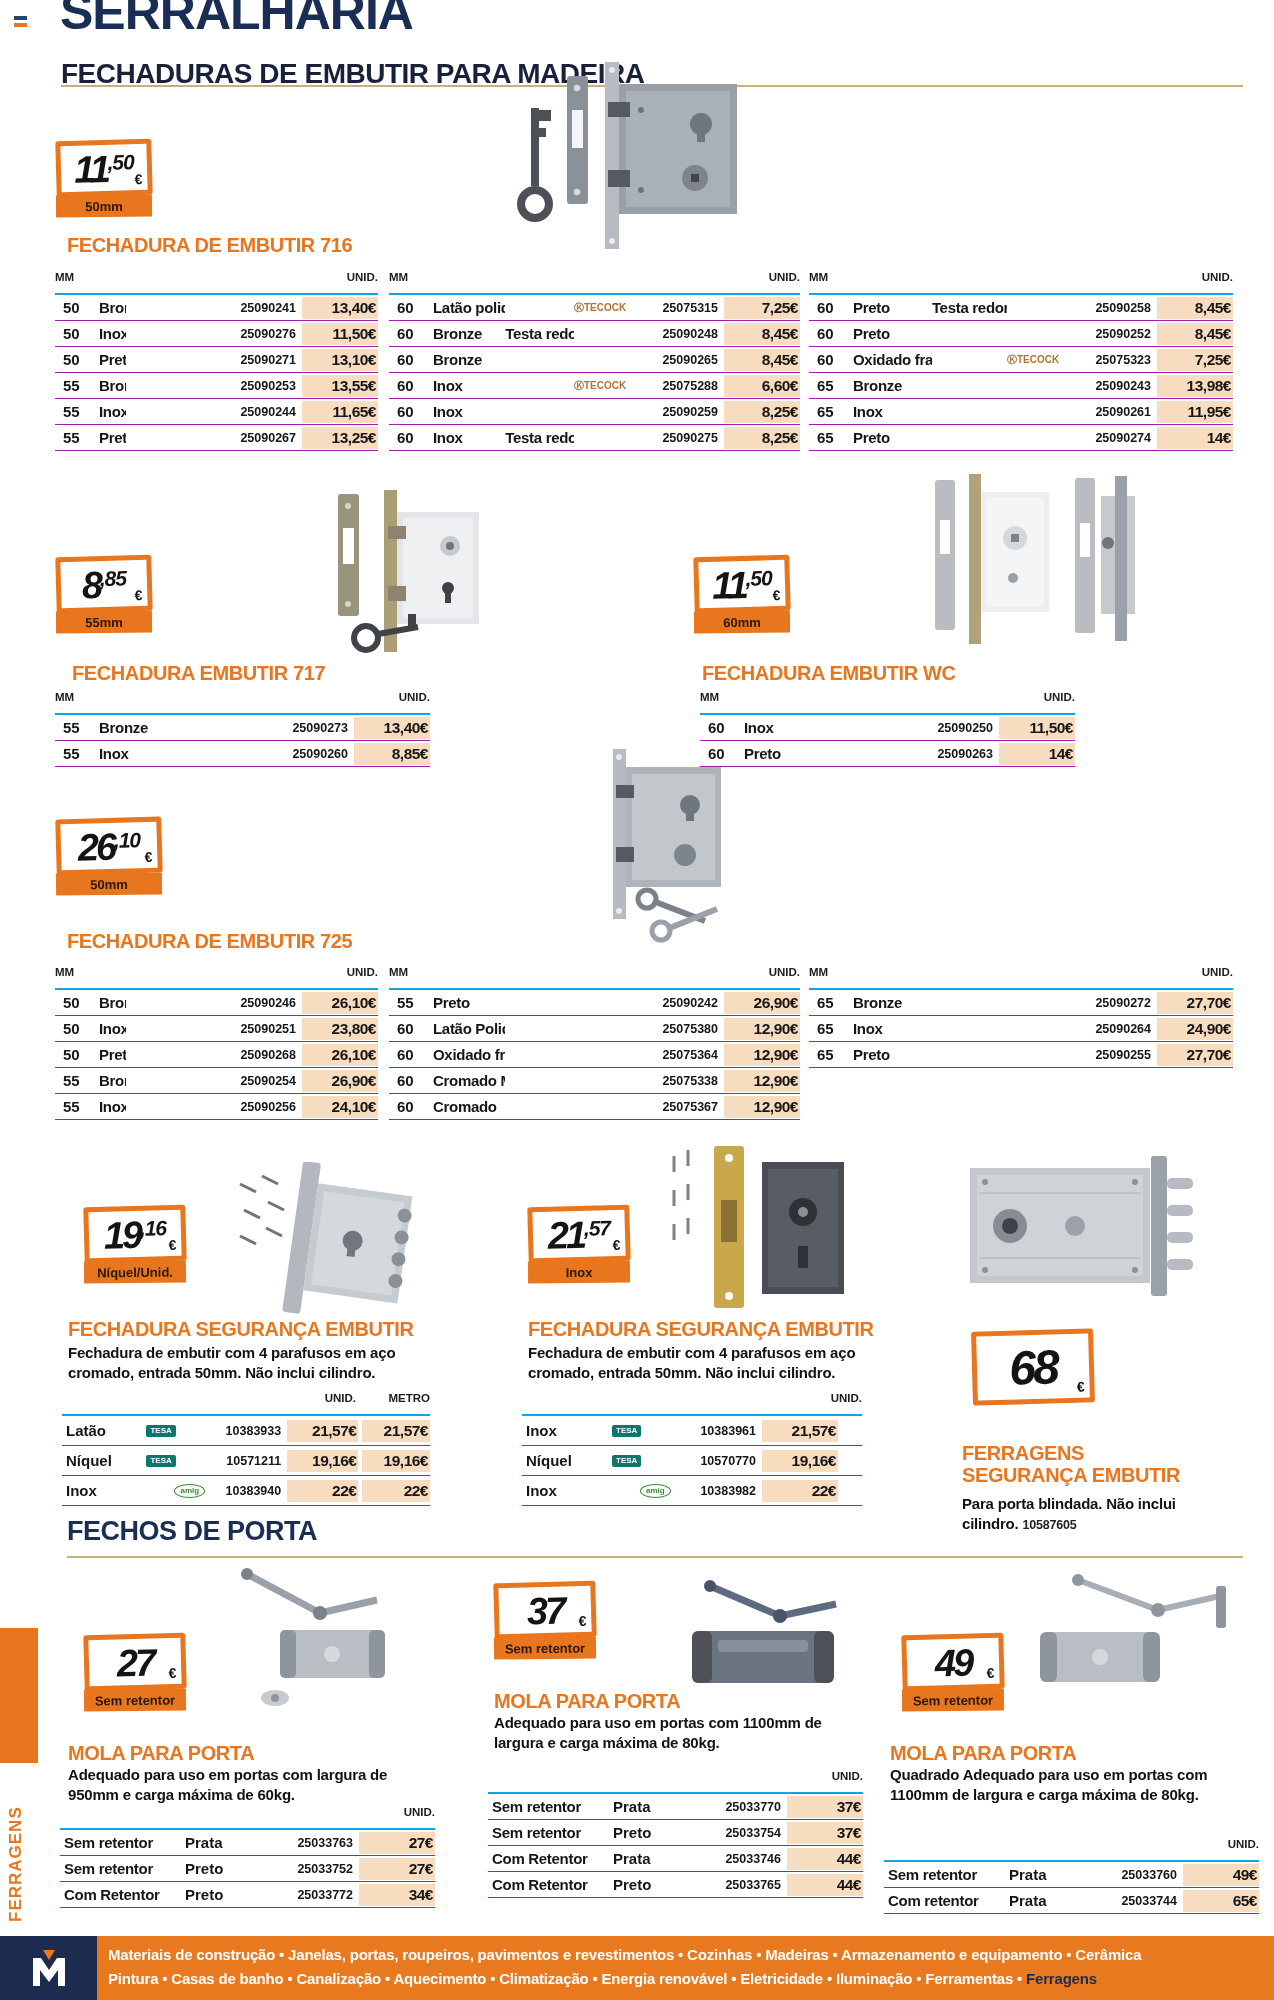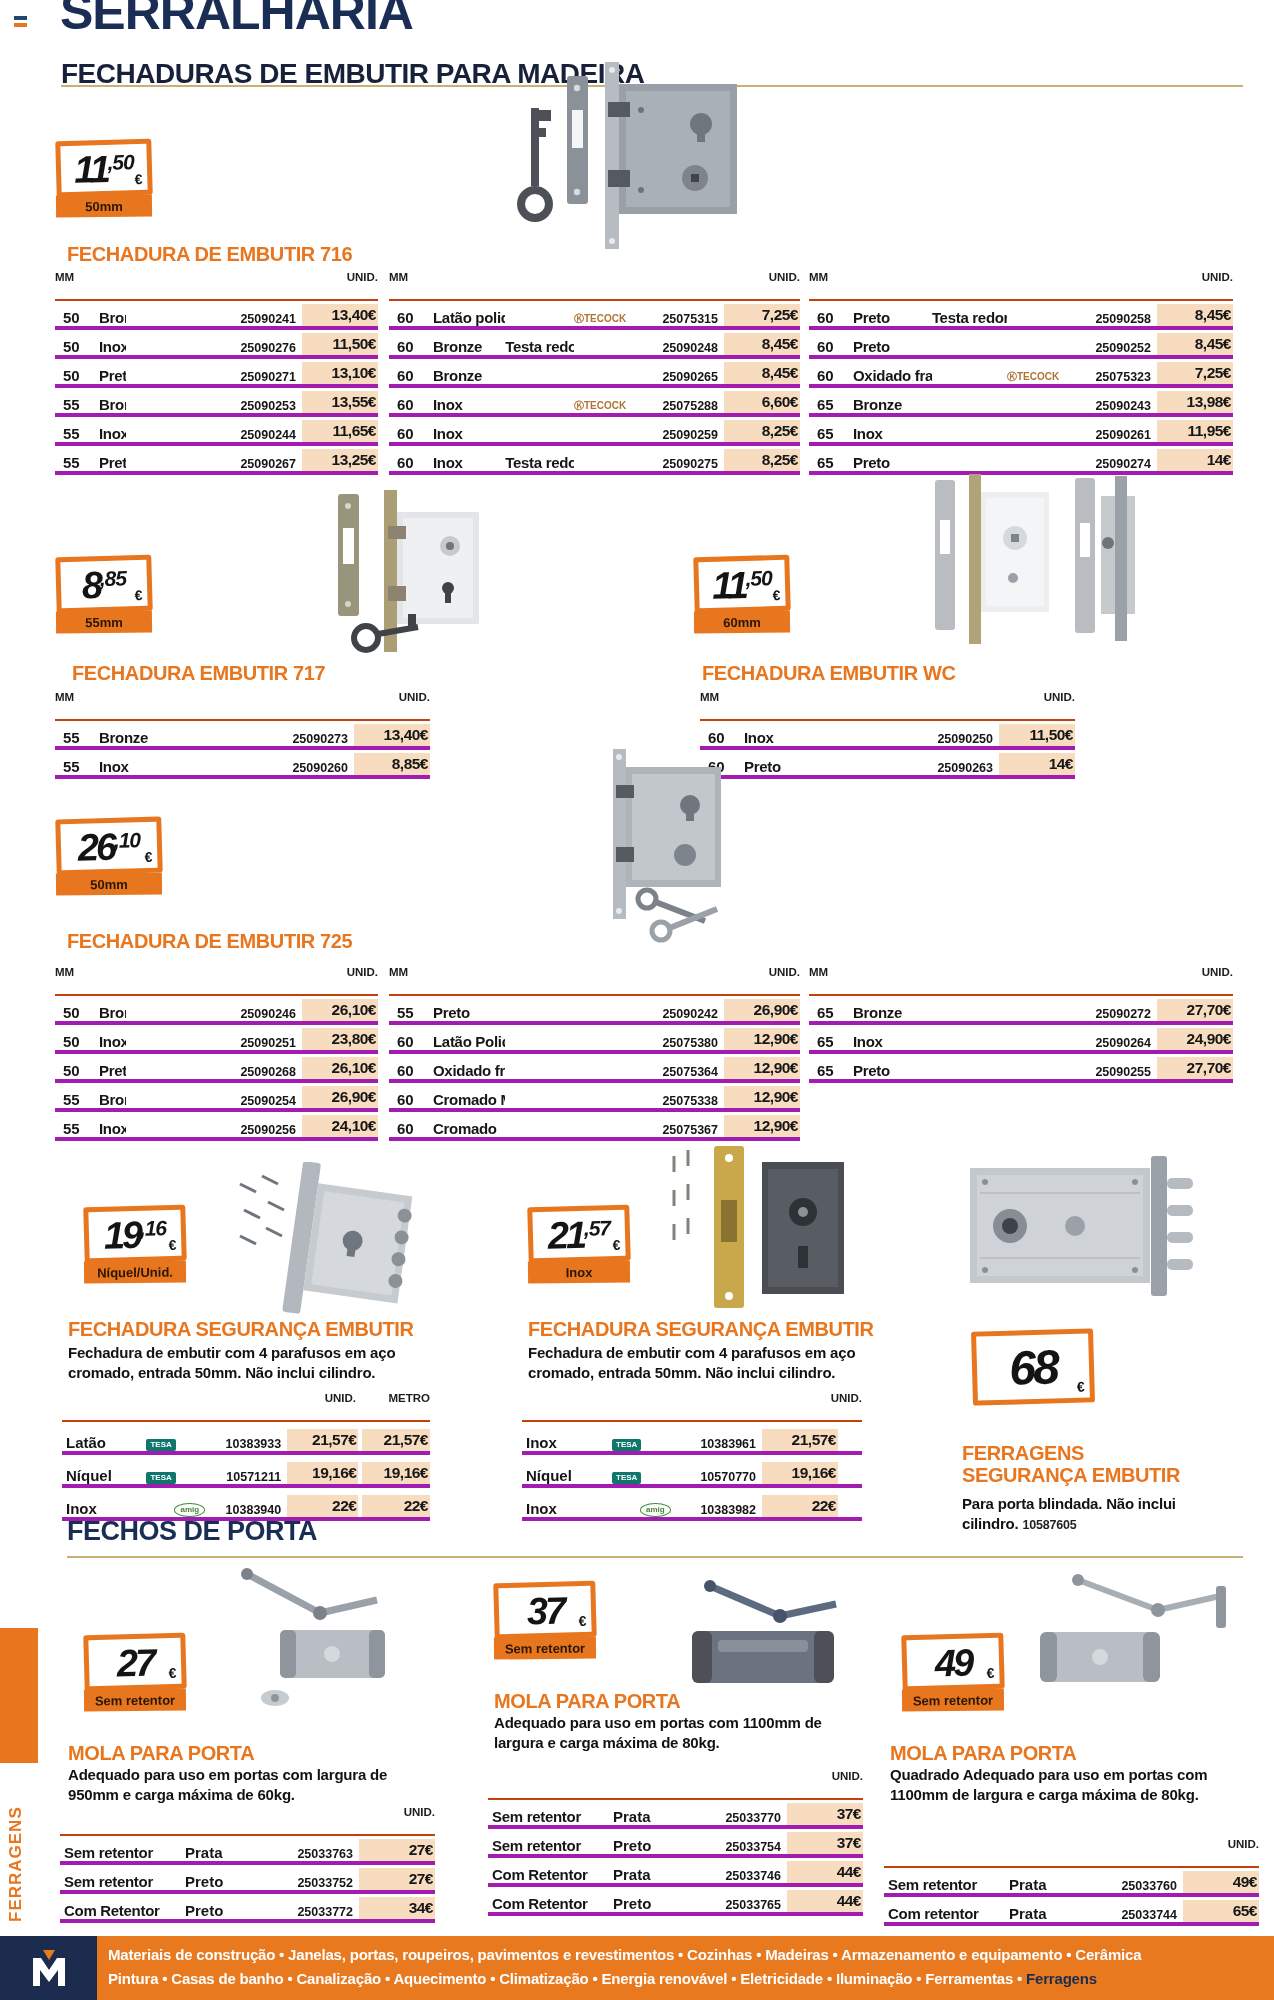--- a/index.html
+++ b/index.html
@@ -27,26 +27,26 @@
   .badge.big .bx{padding:10px 4px 8px;}
 
   
   .ptitle{color:#e8761f;font-weight:800;font-size:20px;letter-spacing:-0.4px;line-height:1.1;}
   .pdesc{font-size:15px;font-weight:600;line-height:1.3;color:#121212;letter-spacing:-0.2px;}
   .scode{font-size:12.5px;font-weight:700;color:#222;}
   .sheading{color:#1a2e55;font-weight:800;font-size:27px;letter-spacing:-0.5px;}
 
   
   .ptable{font-size:15px;}
-  .thead{display:flex;align-items:flex-end;border-bottom:2px solid #c2410c;padding-bottom:16px;
+  .thead{display:flex;align-items:flex-end;border-bottom:2px solid #0ea5e9;padding-bottom:10px;
          font-size:11.5px;font-weight:700;color:#1c1c1c;}
   .thead .sp{flex:1;}
   .hd-right{width:74px;text-align:right;}
   .hd-right.metro{width:70px;}
-  .trow{display:flex;align-items:flex-end;border-bottom:4px solid #a21caf;height:25px;}
+  .trow{display:flex;align-items:center;border-bottom:1px solid #a21caf;height:25px;}
   .trow span{white-space:nowrap;overflow:hidden;}
   .c-mm{width:36px;font-weight:700;padding-left:8px;}
   .c-finish{flex:1.05;font-weight:700;letter-spacing:-0.3px;}
   .c-note{flex:1;font-weight:700;letter-spacing:-0.3px;}
   .c-code{width:80px;text-align:right;font-size:12.5px;font-weight:700;}
   .c-price{width:74px;margin-left:6px;background:#f8dcc0;text-align:right;font-weight:800;
            font-size:15.5px;padding:2px 2px 2px 0;letter-spacing:-0.5px;}
   .c-metro{width:70px;background:#f8dcc0;text-align:right;font-weight:800;font-size:15.5px;
            margin-left:4px;padding:2px 2px 2px 0;letter-spacing:-0.5px;}
   .c-type{flex:1;font-weight:700;letter-spacing:-0.3px;padding-left:4px;}
@@ -105,21 +105,21 @@
       <rect x="186" y="116" width="8" height="8" fill="#41454a"></rect>
     <circle cx="136" cy="52" r="3" fill="#6d737b"></circle>
       <circle cx="136" cy="132" r="3" fill="#6d737b"></circle>
   </svg>
 
   <div class="abs badge" style="left:56px;top:140px;width:96px;">
     <div class="bx"><span class="bm">11</span><span class="bs">,50</span><span class="be">€</span></div>
     <div class="strip">50mm</div>
   </div>
 
-  <div class="abs ptitle" style="left:67px;top:243px;">FECHADURA DE EMBUTIR 716</div>
+  <div class="abs ptitle" style="left:67px;top:234px;">FECHADURA DE EMBUTIR 716</div>
 
   <div class="abs ptable" style="left:55px;top:271px;width:323px;">
     <div class="thead">
         <span>MM</span>
         <span class="sp"></span>
         <span class="hd-right">UNID.</span>
       </div>
   <div class="trow">
         <span class="c-mm">50</span>
         <span class="c-finish">Bronze</span>

